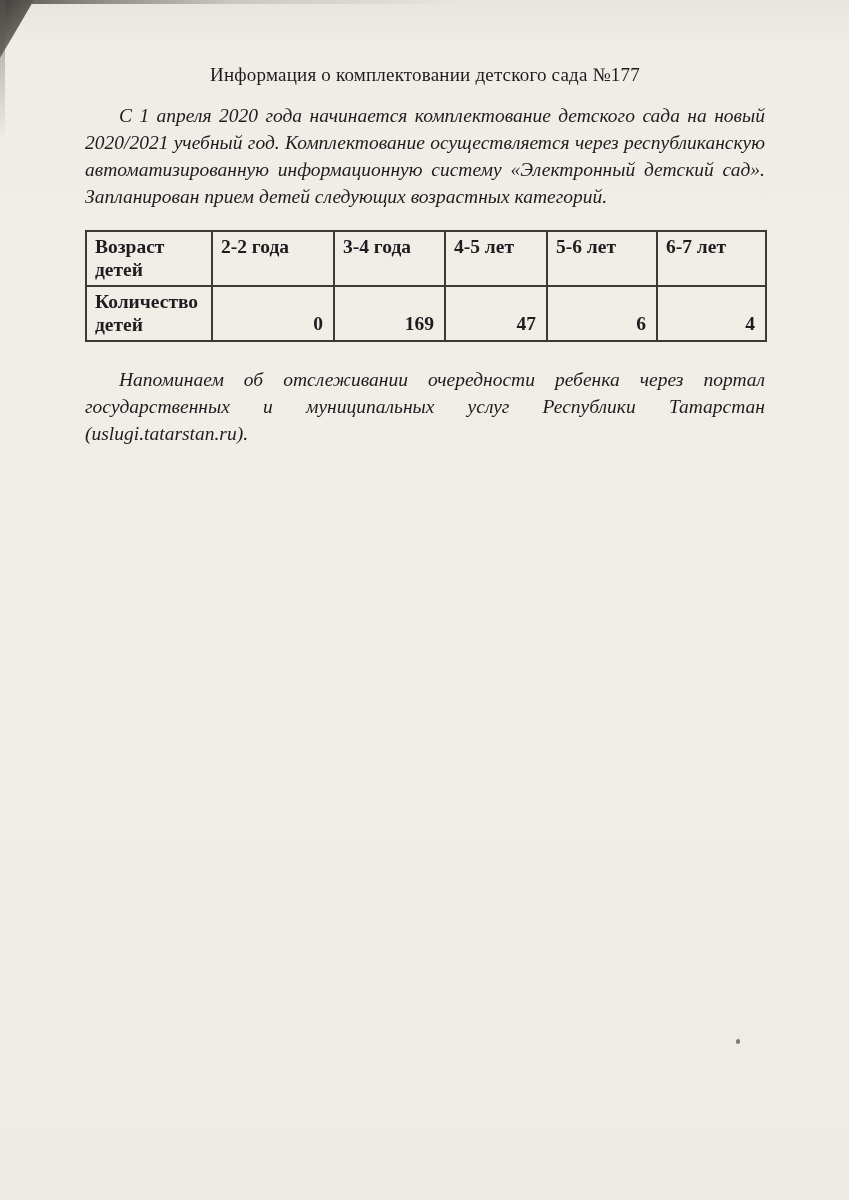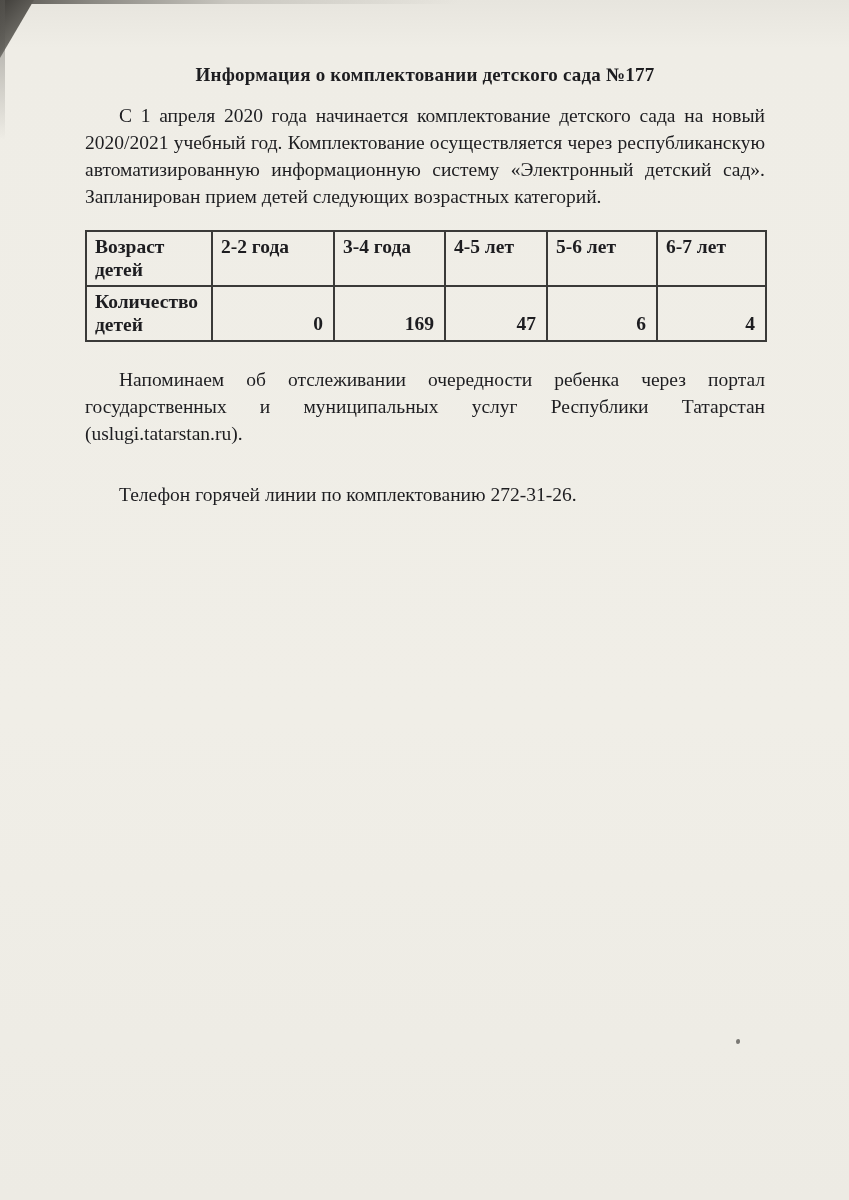--- a/index.html
+++ b/index.html
@@ -59,31 +59,32 @@
 
   .content {
     position: absolute;
     top: 64px;
     left: 85px;
     width: 680px;
   }
 
   .doc-title {
     font-size: 19px;
-    font-weight: bold;
+    font-weight: normal;
     text-align: center;
     letter-spacing: 0.2px;
     margin-bottom: 16px;
   }
 
   .para {
     font-size: 19.5px;
     line-height: 27px;
     text-align: justify;
     text-indent: 34px;
+    font-style: italic;
   }
   .para.no-justify { text-align: left; }
 
   .para-intro   { margin-bottom: 20px; }
   .para-portal  { margin-top: 24px; }
   .para-phone   { margin-top: 34px; }
 
   table.enroll {
     border-collapse: collapse;
     width: 680px;
@@ -146,19 +147,18 @@
           <td class="num">169</td>
           <td class="num">47</td>
           <td class="num">6</td>
           <td class="num">4</td>
         </tr>
       </tbody>
     </table>
 
     <p class="para para-portal">Напоминаем об отслеживании очередности ребенка через портал государственных и муниципальных услуг Республики Татарстан (uslugi.tatarstan.ru).</p>
 
-    <p class="para para-phone no-justify">Телефон горячей линии по комплектованию 272-31-26.</p>
 
   </div>
 
   <div class="scan-speck"></div>
 
 </div>
 
 </body></html>

